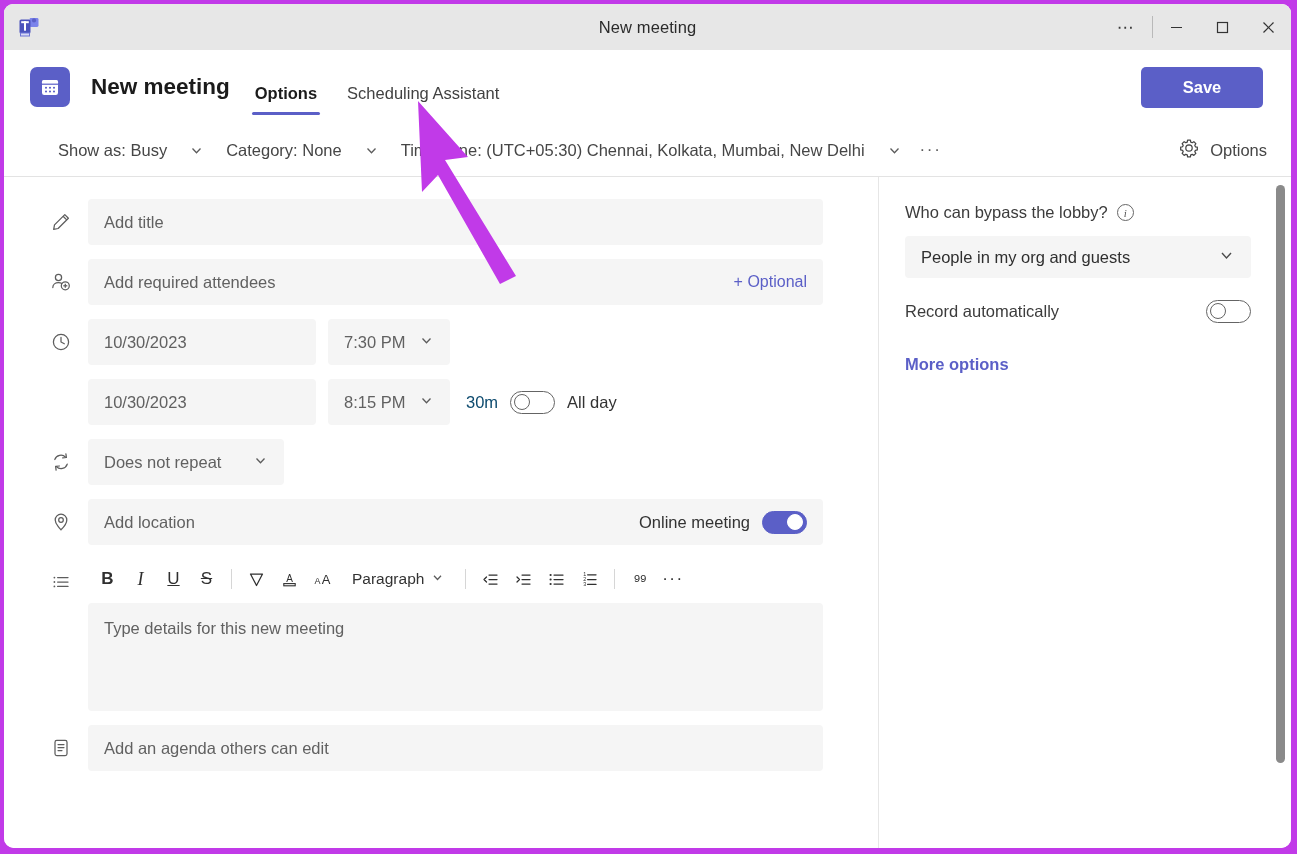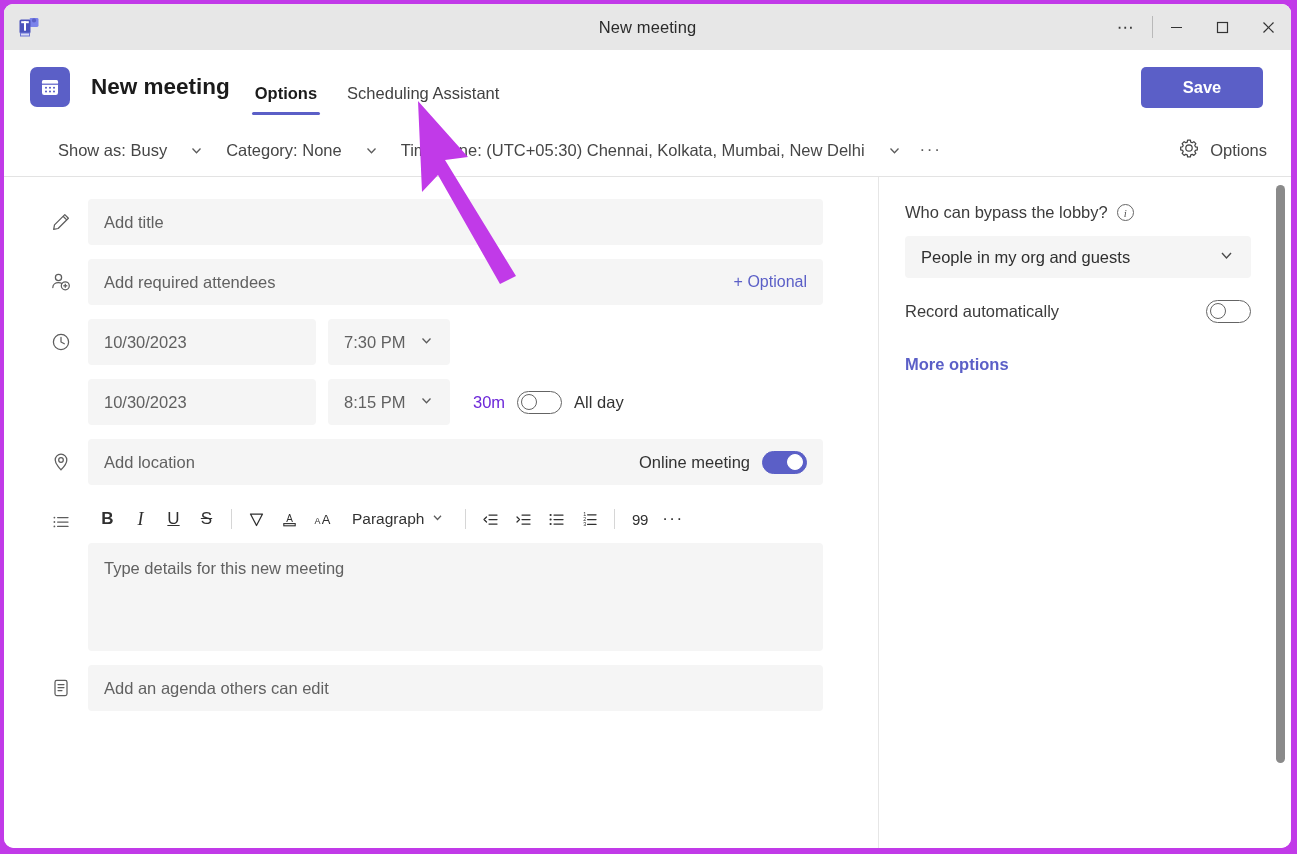--- a/index.html
+++ b/index.html
@@ -233,22 +233,22 @@
     gap: 8px;
     cursor: default;
   }
   .field.repeat {
     width: 196px;
     justify-content: space-between;
     cursor: default;
   }
   .dur {
     font-size: 16.5px;
-    color: #6d28d9;
-    margin-left: 11px;
+    color: #0c4a6e;
+    margin-left: 4px;
   }
   .allday-label { font-size: 16.5px; color: #333; }
 
   
   .toggle {
     width: 45px; height: 23px;
     border-radius: 12px;
     border: 1px solid #646464;
     background: #fff;
     position: relative;
@@ -295,21 +295,21 @@
     display: flex; align-items: center; justify-content: center;
     color: #2f2f2f;
     font-size: 17px;
     border-radius: 4px;
     cursor: pointer;
   }
   .et-btn.bold { font-weight: bold; }
   .et-btn.italic { font-style: italic; font-family: "Liberation Serif", serif; font-size: 18px;}
   .et-btn.underline { text-decoration: underline; }
   .et-btn.strike { text-decoration: line-through; }
-  .et-btn.quote { font-size: 15px; letter-spacing: -0.5px; }
+  .et-btn.quote { font-size: 11px; letter-spacing: -0.5px; font-family: Liberation Mono, monospace; }
   .et-btn.dots { font-size: 17px; letter-spacing: 1.4px; }
   .et-sep { width: 1px; height: 20px; background: #d6d6d6; margin: 0 7px; }
   .et-para {
     display: flex; align-items: center; gap: 7px;
     font-size: 15.5px; color: #333;
     padding: 0 8px; height: 31px;
     border-radius: 4px; cursor: pointer;
     margin: 0 4px;
     white-space: nowrap;
   }
@@ -583,20 +583,40 @@
               </span>
             </div>
             <span class="dur">30m</span>
             <div class="toggle">
                 <span class="knob"></span>
               </div>
             <span class="allday-label">All day</span>
           </div>
         </div>
 
+        <div class="row">
+          <div class="gutter">
+            <svg width="22" height="22" viewBox="0 0 22 22">
+              <path d="M4.8 8.5A6.5 6.5 0 0115.6 6.2" fill="none" stroke="#5d5d5d" stroke-width="1.25" stroke-linecap="round"></path>
+              <polyline points="15.9,2.8 16.4,6.5 12.7,6.9" fill="none" stroke="#5d5d5d" stroke-width="1.25" stroke-linecap="round" stroke-linejoin="round"></polyline>
+              <path d="M17.2 13.2A6.5 6.5 0 016.4 15.6" fill="none" stroke="#5d5d5d" stroke-width="1.25" stroke-linecap="round"></path>
+              <polyline points="6.1,19.1 5.6,15.4 9.3,15" fill="none" stroke="#5d5d5d" stroke-width="1.25" stroke-linecap="round" stroke-linejoin="round"></polyline>
+            </svg>
+          </div>
+          <div class="row-fields">
+            <div class="field repeat">
+              <span>Does not repeat</span>
+              <span>
+                <svg width="15" height="15" viewBox="0 0 15 15">
+                    <polyline points="3.5,5.5 7.5,9.8 11.5,5.5" fill="none" stroke="#5c5c5c" stroke-width="1.3"></polyline>
+                  </svg>
+              </span>
+            </div>
+          </div>
+        </div>
 
 
         <div class="row">
           <div class="gutter">
             <svg width="22" height="22" viewBox="0 0 22 22">
               <path d="M11 3.2c-3.2 0-5.8 2.6-5.8 5.8 0 4.2 5.8 9.8 5.8 9.8s5.8-5.6 5.8-9.8c0-3.2-2.6-5.8-5.8-5.8z" fill="none" stroke="#5d5d5d" stroke-width="1.25"></path>
               <circle cx="11" cy="9" r="2.3" fill="none" stroke="#5d5d5d" stroke-width="1.25"></circle>
             </svg>
           </div>
           <div class="row-fields">

